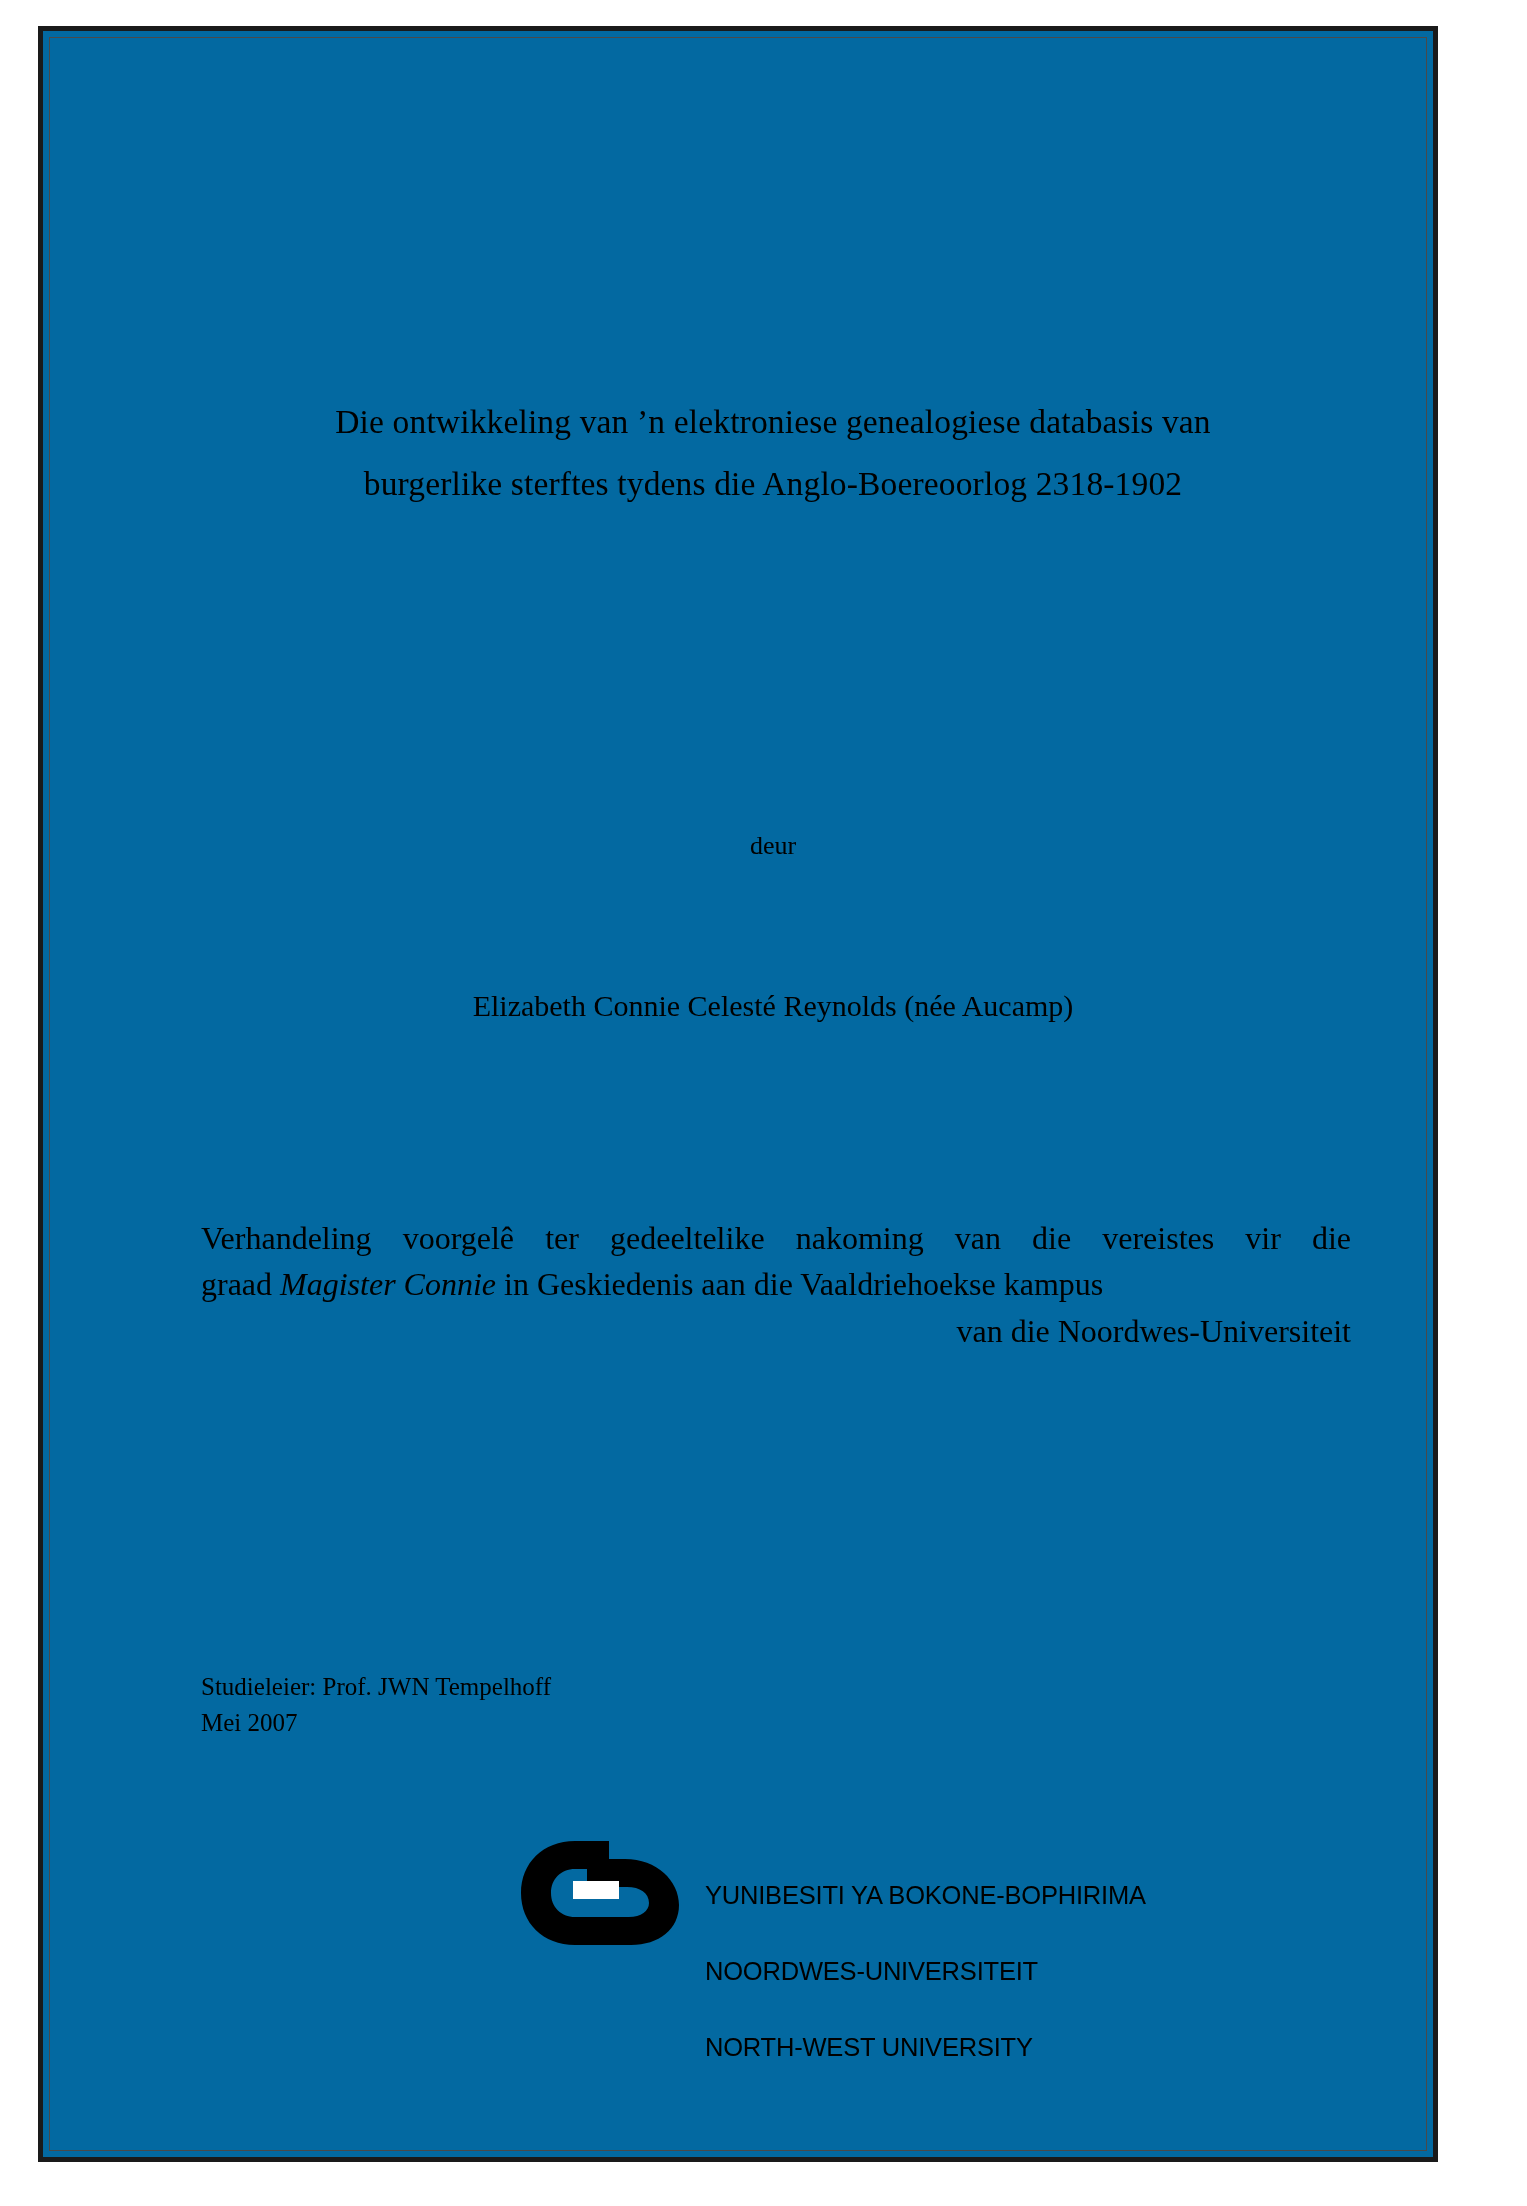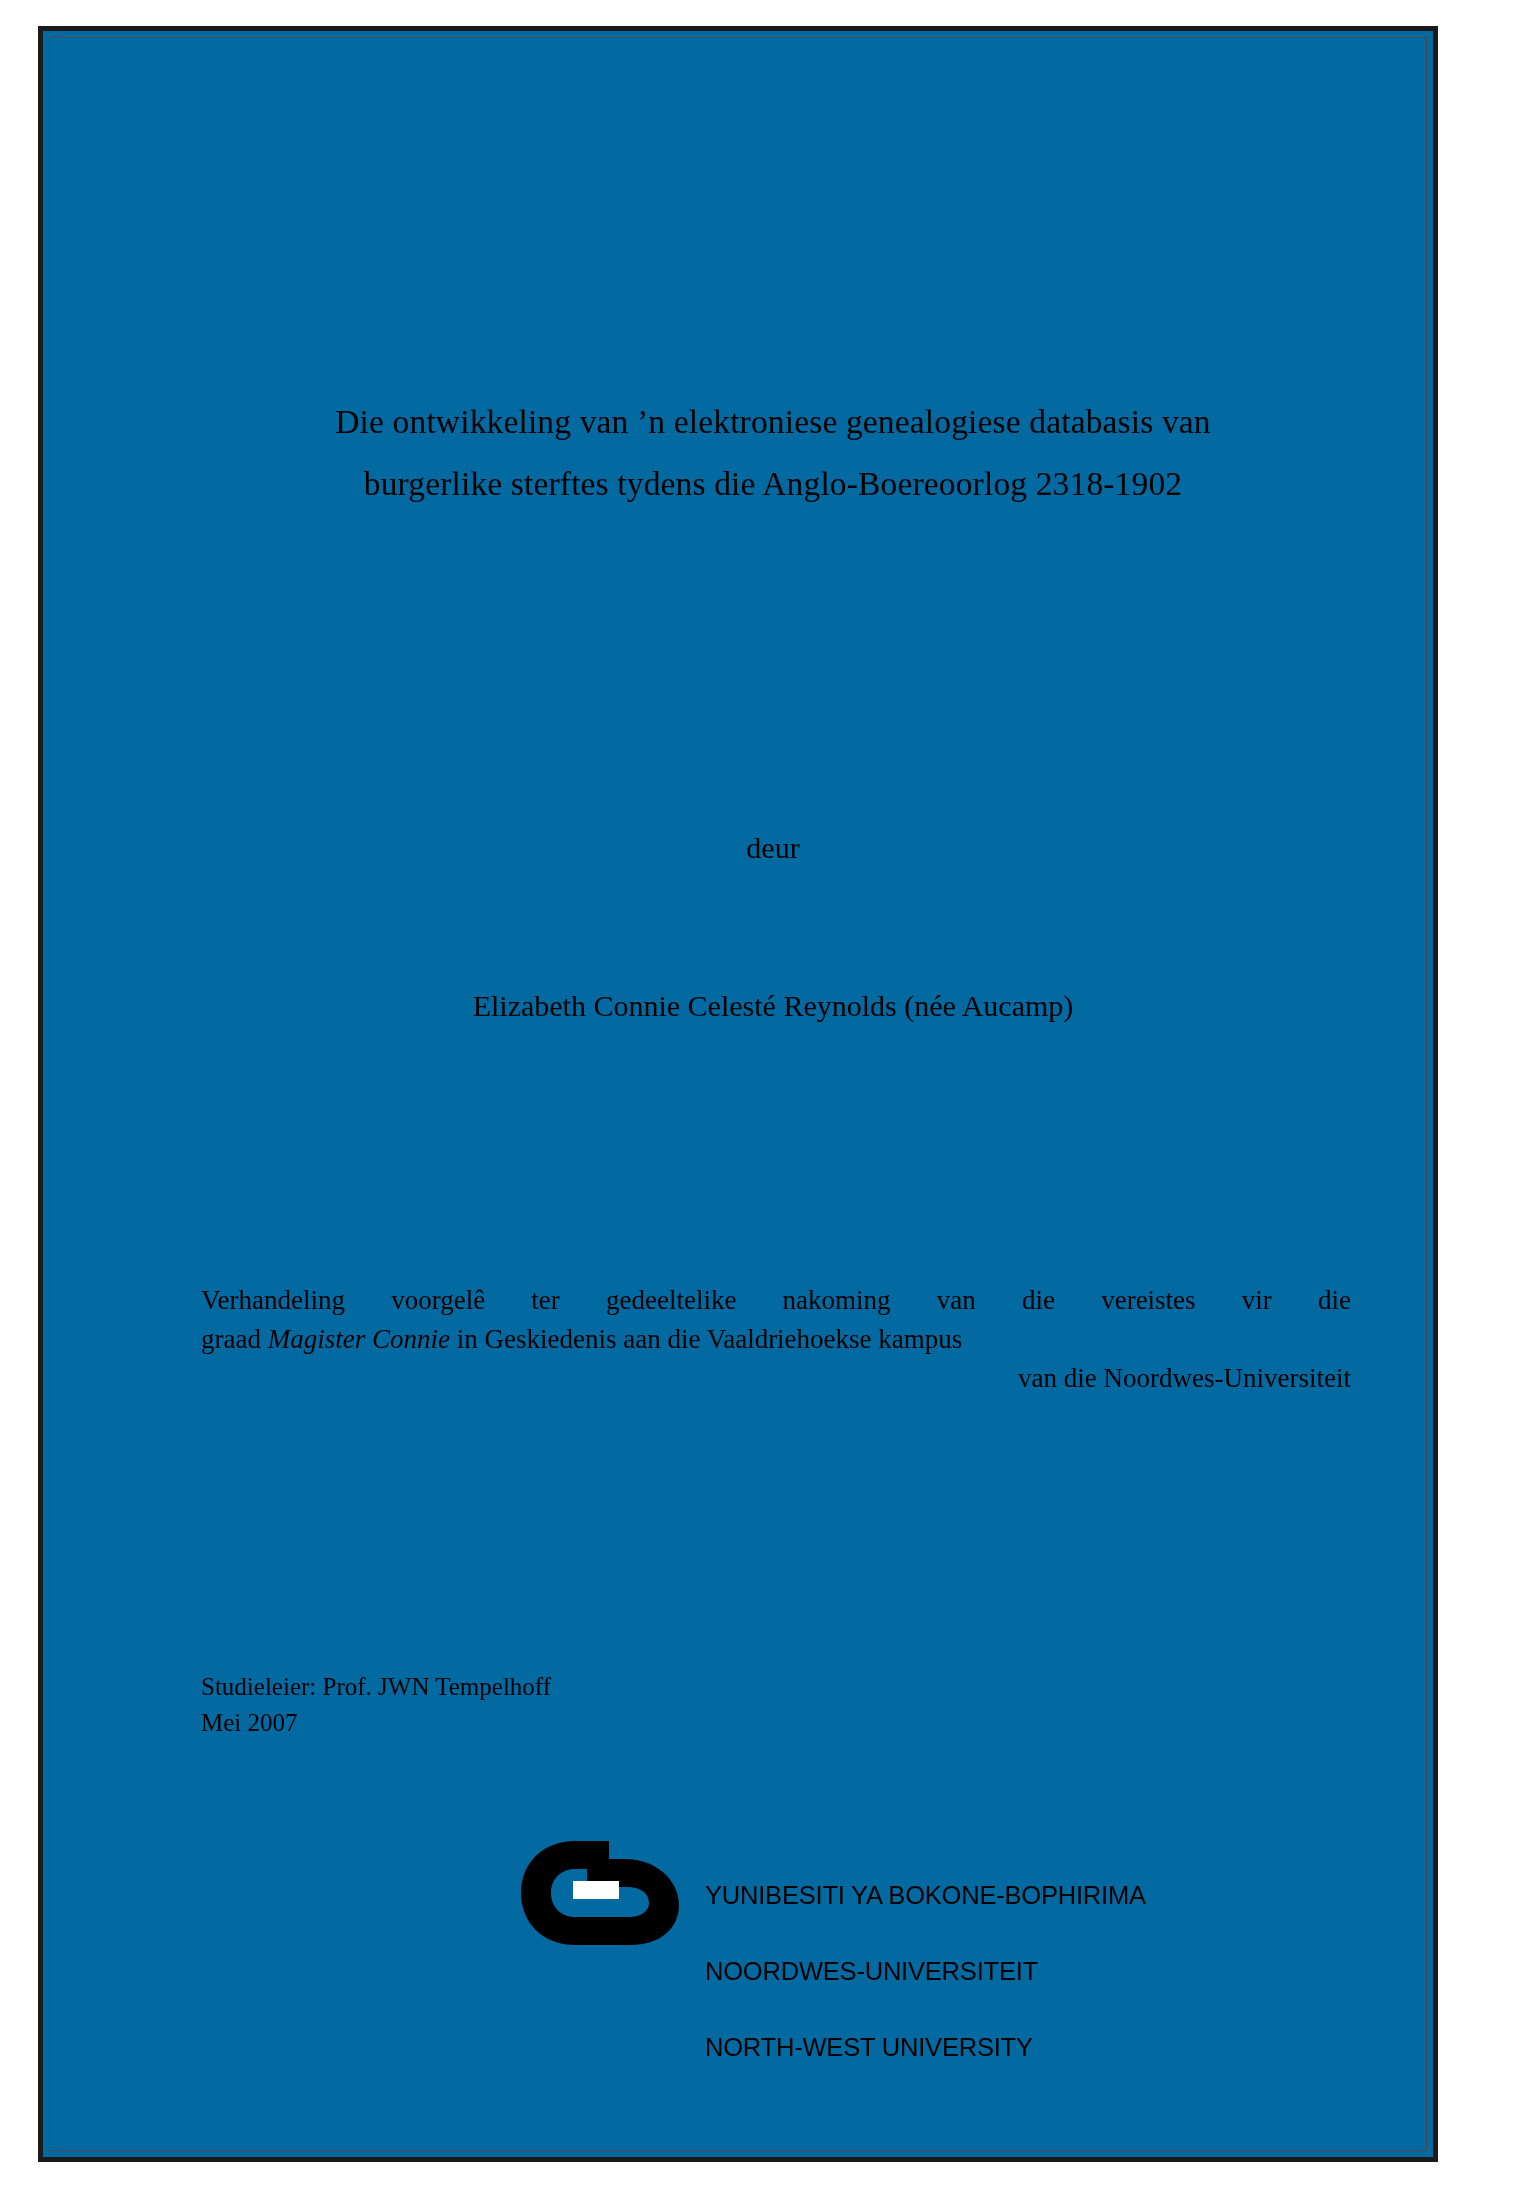--- a/index.html
+++ b/index.html
@@ -72,40 +72,40 @@
     white-space: nowrap;
   }
 
   
   .byline-label {
     position: absolute;
     top: 800px;
     left: 0;
     width: 1160px;
     text-align: center;
-    font-size: 30px;
+    font-size: 26px;
   }
 
   
   .author {
     position: absolute;
     top: 958px;
     left: 0;
     width: 1160px;
     text-align: center;
     font-size: 30px;
   }
 
   
   .statement {
     position: absolute;
-    top: 1250px;
+    top: 1184px;
     left: 8px;
     width: 1150px;
-    font-size: 27px;
+    font-size: 32px;
     line-height: 1.45;
   }
   .statement .just {
     text-align: justify;
     text-align-last: justify;
     display: block;
   }
   .statement .l2 {
     display: block;
     text-align: left;

